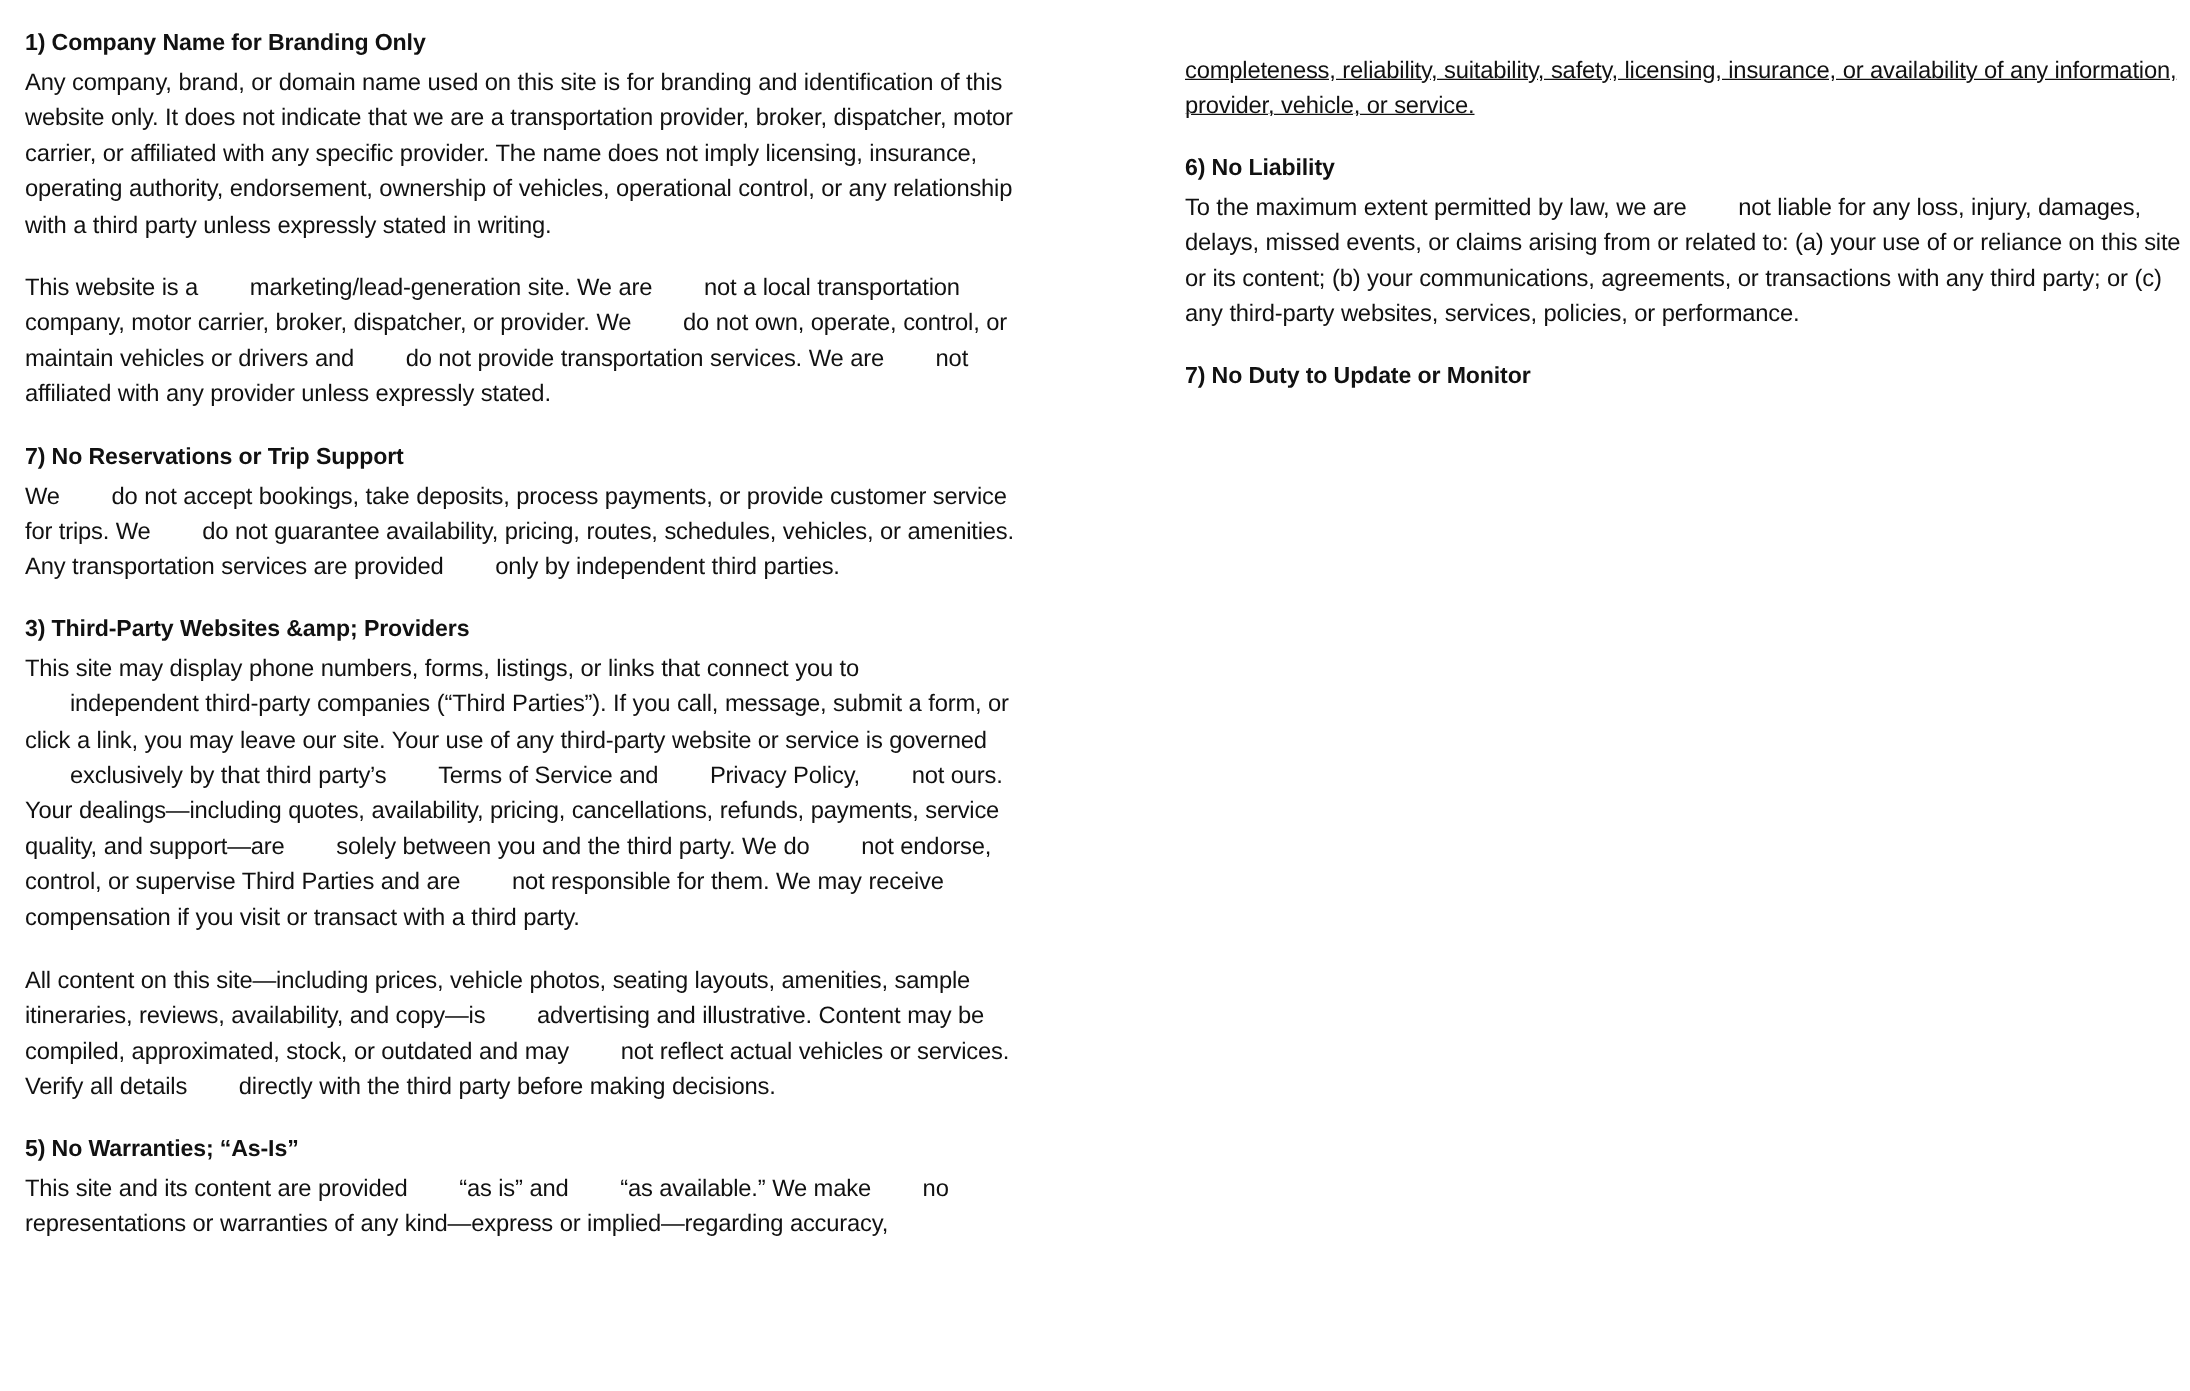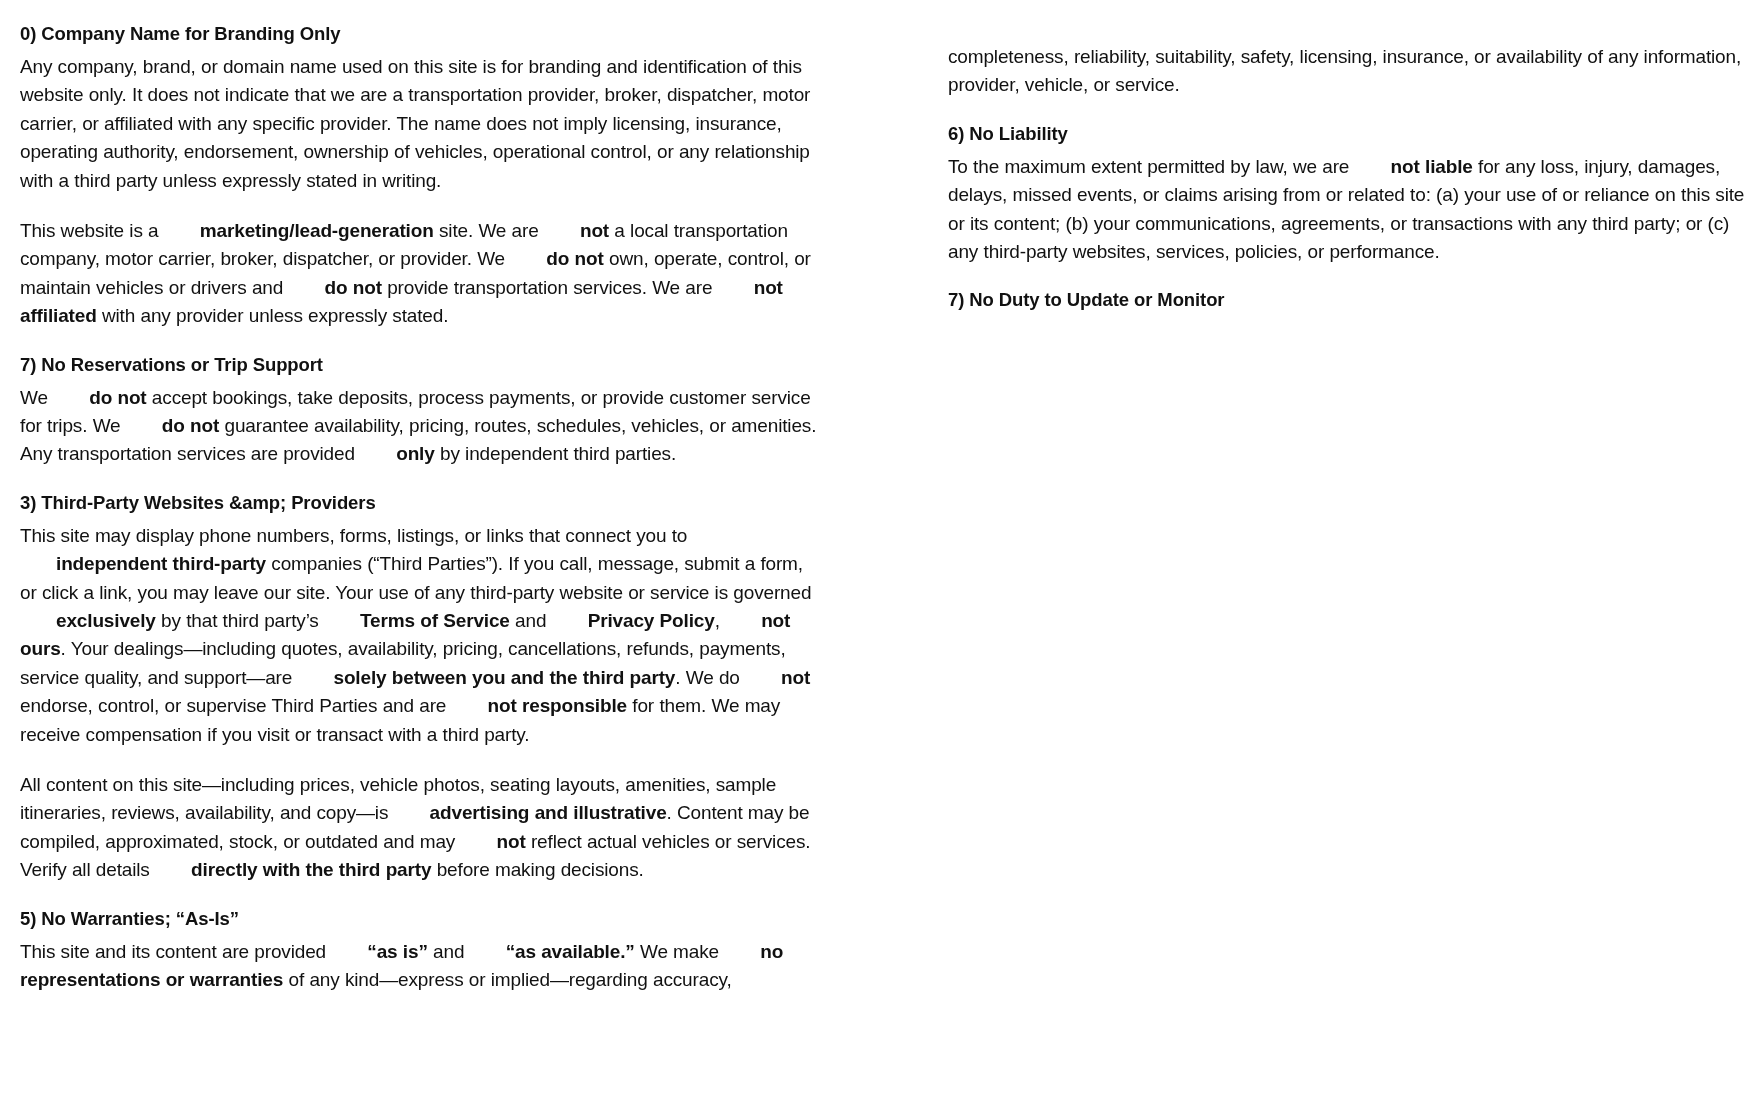--- a/index.html
+++ b/index.html
@@ -44,35 +44,36 @@
     margin: 0 0 6px 0;
     letter-spacing: -0.1px;
   }
   p.body {
     font-size: 19px;
     line-height: 28.4px;
     margin: 0;
     letter-spacing: -0.15px;
     word-spacing: 0.2px;
   }
-  p.body b { font-weight: bold; padding-left: 36px; }
+  p.body b { font-weight: normal; padding-left: 36px; }
   .cont {
     margin-top: 0;
+    text-decoration: underline;
   }
 </style>
 </head>
 <body>
 
 <div class="page">
   <div class="columns">
 
     <div class="col col-left">
 
       <section class="sec">
-        <h3 class="heading">0) Company Name for Branding Only</h3>
+        <h3 class="heading">1) Company Name for Branding Only</h3>
         <p class="body">Any company, brand, or domain name used on this site is for branding and identification of this website only. It does not indicate that we are a transportation provider, broker, dispatcher, motor carrier, or affiliated with any specific provider. The name does not imply licensing, insurance, operating authority, endorsement, ownership of vehicles, operational control, or any relationship with a third party unless expressly stated in writing.</p>
       </section>
 
       <section class="sec">
         <p class="body"> This website is a <b>marketing/lead-generation</b> site. We are <b>not</b> a local transportation company, motor carrier, broker, dispatcher, or provider. We <b>do not</b> own, operate, control, or maintain vehicles or drivers and <b>do not</b> provide transportation services. We are <b>not affiliated</b> with any provider unless expressly stated.</p>
       </section>
 
       <section class="sec">
         <h3 class="heading">7) No Reservations or Trip Support</h3>
         <p class="body"> We <b>do not</b> accept bookings, take deposits, process payments, or provide customer service for trips. We <b>do not</b> guarantee availability, pricing, routes, schedules, vehicles, or amenities. Any transportation services are provided <b>only</b> by independent third parties.</p>

